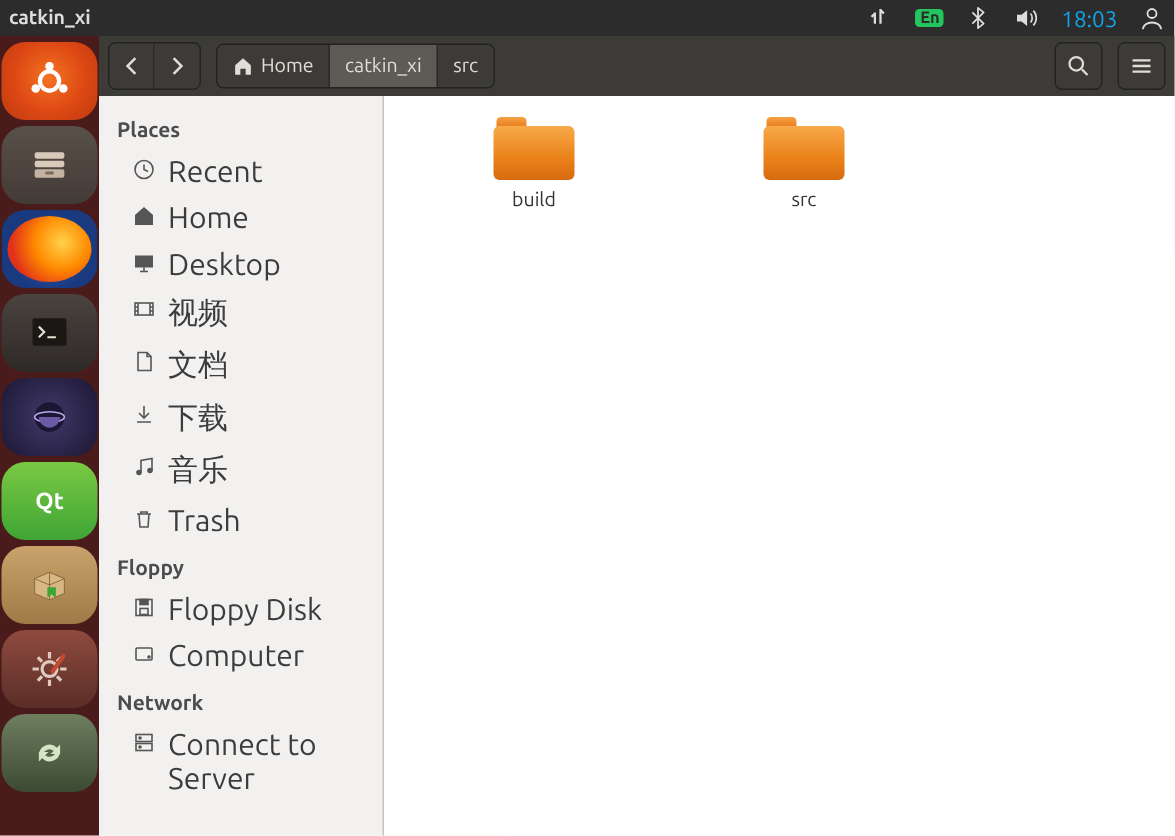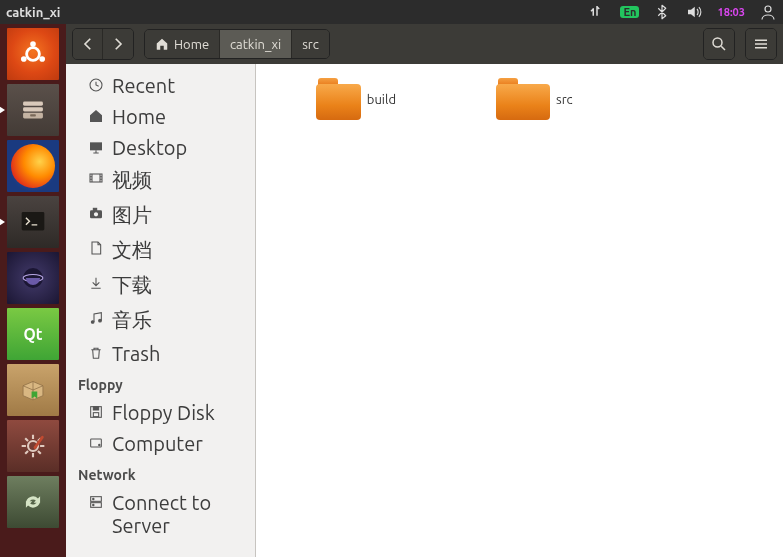--- a/index.html
+++ b/index.html
@@ -8,21 +8,21 @@
 
 .menubar { height: 24px; background: #2c2c2c; color: #ddd; display: flex; align-items: center; padding: 0 6px; font-size: 13px; }
 .menubar .title { font-weight: bold; color: #ddd; }
 .menubar .spacer { flex: 1; }
 .menubar .status { display: flex; align-items: center; gap: 14px; }
 .menubar .status > * { display: inline-flex; align-items: center; }
 .en-badge { background: #22c55e; color: #2c2c2c; border-radius: 3px; padding: 0 3px; font-size: 11px; font-weight: bold; }
 
 
 .launcher { position: absolute; left: 0; top: 24px; width: 66px; height: calc(100% - 24px); background: #4a1b1b; padding-top: 4px; display: flex; flex-direction: column; align-items: center; gap: 4px; overflow: hidden; }
-.launcher .item { width: 52px; height: 52px; border-radius: 1px; display: flex; align-items: center; justify-content: center; position: relative; }
+.launcher .item { width: 64px; height: 52px; border-radius: 16px; display: flex; align-items: center; justify-content: center; position: relative; }
 .launcher .item .pip { position: absolute; left: -8px; top: 50%; width: 0; height: 0; border-top: 4px solid transparent; border-bottom: 4px solid transparent; border-left: 6px solid #fff; transform: translateY(-50%); }
 .ic-ubuntu { background: radial-gradient(circle at 50% 45%, #f47421 0%, #dd4814 55%, #be3a0f 100%); }
 .ic-files { background: linear-gradient(#5a504a,#433b36); }
 .ic-firefox { background: radial-gradient(circle at 50% 55%, #2a56b5 0%, #1a3a80 60%), #000; position: relative; overflow: hidden; }
 .ic-firefox::after{content:"";position:absolute;inset:4px;border-radius:50%;background:radial-gradient(circle at 65% 40%,#ffd24a 0%,#ff8a00 40%,#e1311a 75%);}
 .ic-term { background: linear-gradient(#4a4340,#2e2a27); }
 .ic-eclipse { background: radial-gradient(circle,#423a6a,#1b1633); }
 .ic-qt { background: linear-gradient(#7ac943,#3fa535); }
 .ic-box { background: linear-gradient(#c9a36b,#a07a46); }
 .ic-gear { background: linear-gradient(#8f4a3f,#5a2e27); }
@@ -46,21 +46,21 @@
 
 .body { flex: 1; display: flex; background: #f2f1f0; }
 .sidebar { width: 190px; border-right: 1px solid #c7c4c0; padding: 6px 0 6px 0; overflow-y: auto; }
 .side-head { font-weight: bold; color: #4c4c4c; font-size: 14px; padding: 8px 12px 4px; }
 .side-item { display: flex; align-items: flex-start; gap: 8px; padding: 4px 12px 4px 22px; font-size: 20px; color: #3c3c3c; cursor: pointer; }
 .side-item svg { width: 16px; height: 16px; stroke: #555; fill: none; stroke-width: 1.6; }
 .side-item .txt { }
 
 .content { flex: 1; background: #fff; padding: 14px 12px; }
 .icon-grid { display: flex; gap: 100px; padding-left: 48px; }
-.folder { display: flex; flex-direction: row; align-items: center; gap: 6px; width: 80px; cursor: pointer; }
+.folder { display: flex; flex-direction: column; align-items: center; gap: 6px; width: 80px; cursor: pointer; }
 .folder .ficon { width: 54px; height: 42px; position: relative; }
 .folder .ficon .tab { position: absolute; top: 0; left: 2px; width: 20px; height: 8px; background: linear-gradient(#f5a042,#e87818); border-radius: 3px 3px 0 0; }
 .folder .ficon .body { position: absolute; top: 6px; left: 0; right: 0; bottom: 0; background: linear-gradient(#f8a94a,#ea8219 60%,#d66a10); border-radius: 4px; }
 .folder .label { font-size: 13px; color: #333; }
 
 
 .sv { width: 18px; height: 18px; }
 </style>
 </head>
 <body>
@@ -79,21 +79,21 @@
       <svg class="sv" viewBox="0 0 24 24">
           <path d="M7 7l10 10-5 4V3l5 4L7 17" stroke="#ddd" stroke-width="1.6" fill="none" stroke-linejoin="round"></path>
         </svg>
     </span>
     <span>
       <svg class="sv" viewBox="0 0 24 24">
           <path d="M4 9v6h4l5 4V5L8 9H4z" fill="#ddd"></path>
           <path d="M16 8c2 2 2 6 0 8 M18.5 5.5c3.5 3.5 3.5 9.5 0 13" stroke="#ddd" stroke-width="1.5" fill="none"></path>
         </svg>
     </span>
-    <span style="font-size:11px;color:#d946ef;font-weight:bold;">18:03</span>
+    <span style="font-size:15px;color:#0ea5e9;">18:03</span>
     <span>
       <svg class="sv" viewBox="0 0 24 24">
           <path d="M12 12a4 4 0 100-8 4 4 0 000 8z M4 22c0-4 4-6 8-6s8 2 8 6" stroke="#ddd" stroke-width="1.6" fill="none"></path>
         </svg>
     </span>
   </div>
 </div>
 
 <div class="launcher" id="launcher">
     <div class="item ic-ubuntu">
@@ -194,20 +194,21 @@
     <div class="nav-group" style="margin-left:6px;">
       <button class="tbtn">
         <svg class="sv" viewBox="0 0 24 24">
             <path d="M4 7h16M4 12h16M4 17h16" stroke-width="2.2"></path>
           </svg>
       </button>
     </div>
   </div>
   <div class="body">
     <div class="sidebar" id="sidebar">
+        <div class="side-head">Places</div>
         <div class="side-item">
           <span><svg viewBox="0 0 24 24">
               <circle cx="12" cy="12" r="9"></circle>
               <path d="M12 7v5l4 2"></path>
             </svg></span>
           <span class="txt">Recent</span>
         </div>
         <div class="side-item">
           <span><svg viewBox="0 0 24 24">
               <path d="M3 11l9-8 9 8v10H3z" fill="#555" stroke="none"></path>
@@ -220,28 +221,20 @@
               <path d="M8 21h8 M12 17v4" stroke="#555"></path>
             </svg></span>
           <span class="txt">Desktop</span>
         </div>
         <div class="side-item">
           <span><svg viewBox="0 0 24 24">
               <rect x="3" y="6" width="18" height="12"></rect>
               <path d="M6 6v12 M18 6v12 M3 10h3 M3 14h3 M18 10h3 M18 14h3"></path>
             </svg></span>
           <span class="txt">视频</span>
-        </div>
-        <div class="side-item">
-          <span><svg viewBox="0 0 24 24">
-              <rect x="3" y="8" width="18" height="12" rx="2" fill="#555" stroke="none"></rect>
-              <circle cx="12" cy="14" r="4" fill="#f2f1f0"></circle>
-              <rect x="8" y="5" width="5" height="3" fill="#555"></rect>
-            </svg></span>
-          <span class="txt">图片</span>
         </div>
         <div class="side-item">
           <span><svg viewBox="0 0 24 24">
               <path d="M6 3h9l4 4v14H6z"></path>
               <path d="M15 3v4h4"></path>
             </svg></span>
           <span class="txt">文档</span>
         </div>
         <div class="side-item">
           <span><svg viewBox="0 0 24 24">

